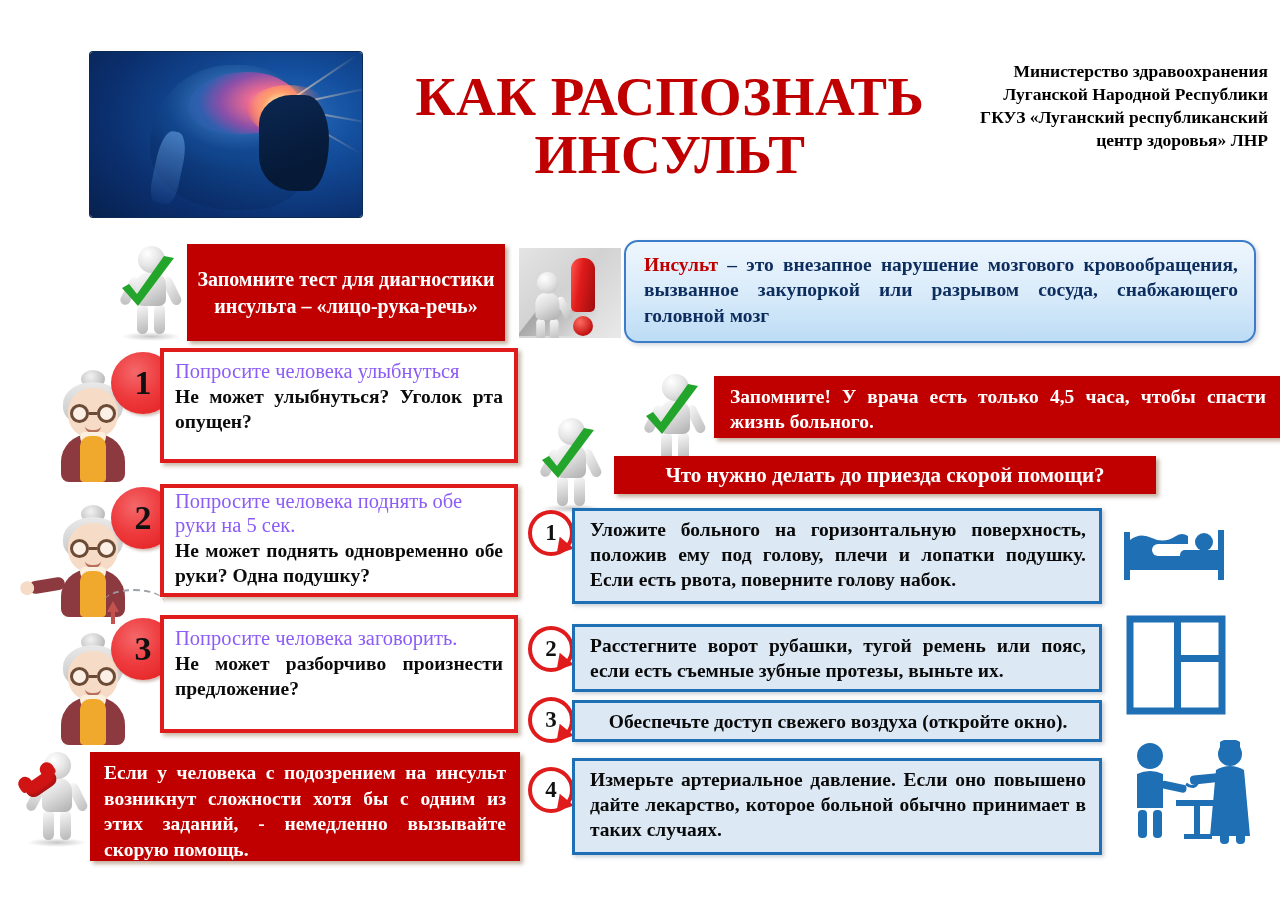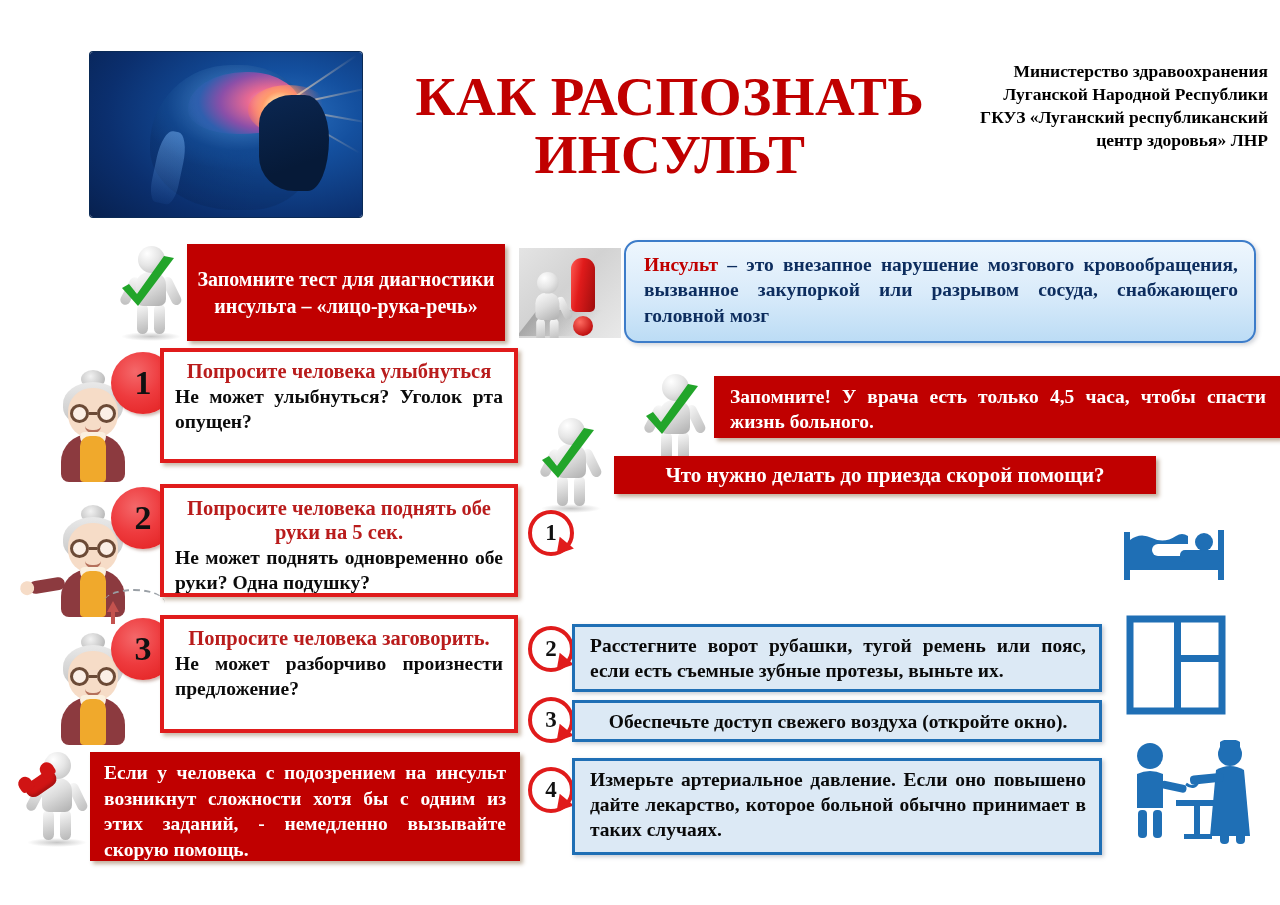--- a/index.html
+++ b/index.html
@@ -80,34 +80,34 @@
     font-weight: bold;
     box-shadow: 3px 3px 4px rgba(120,80,40,.45);
   }
   .box-white-red {
     position: absolute;
     background: #ffffff;
     border: 4px solid #e01b1b;
     box-shadow: 3px 3px 4px rgba(120,80,40,.40);
   }
   .hdr-red {
-    color: #b91c1c; font-weight: bold; text-align: center; line-height: 1.18;
+    color: #8b5cf6; font-weight: normal; line-height: 1.18;
   }
   .body-black {
     color: #0b0b0b; font-weight: bold; text-align: justify; line-height: 1.25;
   }
 
   #box-remember-test {
     left: 187px; top: 244px; width: 318px; height: 97px;
     font-size: 20px; line-height: 1.34; text-align: center;
     display: flex; align-items: center; justify-content: center;
     padding: 12px 10px;
   }
   #box-step1 { left: 160px; top: 348px; width: 358px; height: 115px; padding: 7px 11px 5px; }
-  #box-step2 { left: 160px; top: 484px; width: 358px; height: 113px; padding: 8px 11px 5px; }
+  #box-step2 { left: 160px; top: 484px; width: 358px; height: 113px; padding: 1px 11px 5px; }
   #box-step3 { left: 160px; top: 615px; width: 358px; height: 118px; padding: 7px 11px 5px; }
   #box-step1 .hdr-red, #box-step2 .hdr-red, #box-step3 .hdr-red { font-size: 20.5px; }
   #box-step1 .body-black, #box-step2 .body-black, #box-step3 .body-black { font-size: 19.5px; margin-top: 2px; }
 
   #box-call-ambulance {
     left: 90px; top: 752px; width: 430px; height: 109px;
     font-size: 19.5px; line-height: 1.32; text-align: justify;
     padding: 8px 14px 6px;
   }
 
@@ -496,20 +496,21 @@
     </div>
   </div>
 
   <div class="box-red-solid" id="box-what-todo">Что нужно делать до приезда скорой помощи?</div>
 
   <div class="ring-badge" id="ring-1">
     <div class="tail"></div>
     <div class="ring"></div>
     <div class="n">1</div>
   </div>
+  <div class="step-blue" id="step-b1">Уложите больного на горизонтальную поверхность, положив ему под голову, плечи и лопатки подушку. Если есть рвота, поверните голову набок.</div>
   <div class="ricon" id="icon-bed">
     <svg viewBox="0 0 118 60">
       <rect x="2" y="10" width="6" height="48" fill="#1f6fb5"></rect>
       <rect x="96" y="8" width="6" height="50" fill="#1f6fb5"></rect>
       <rect x="2" y="40" width="100" height="8" fill="#1f6fb5"></rect>
       <path d="M8 18 q10 -8 22 -2 q12 6 24 -2 q6 -4 12 0 l0 26 l-58 0 z" fill="#1f6fb5"></path>
       <rect x="30" y="22" width="42" height="12" rx="6" fill="#ffffff"></rect>
       <rect x="58" y="28" width="44" height="12" rx="5" fill="#1f6fb5"></rect>
       <circle cx="82" cy="20" r="9" fill="#1f6fb5"></circle>
     </svg>

